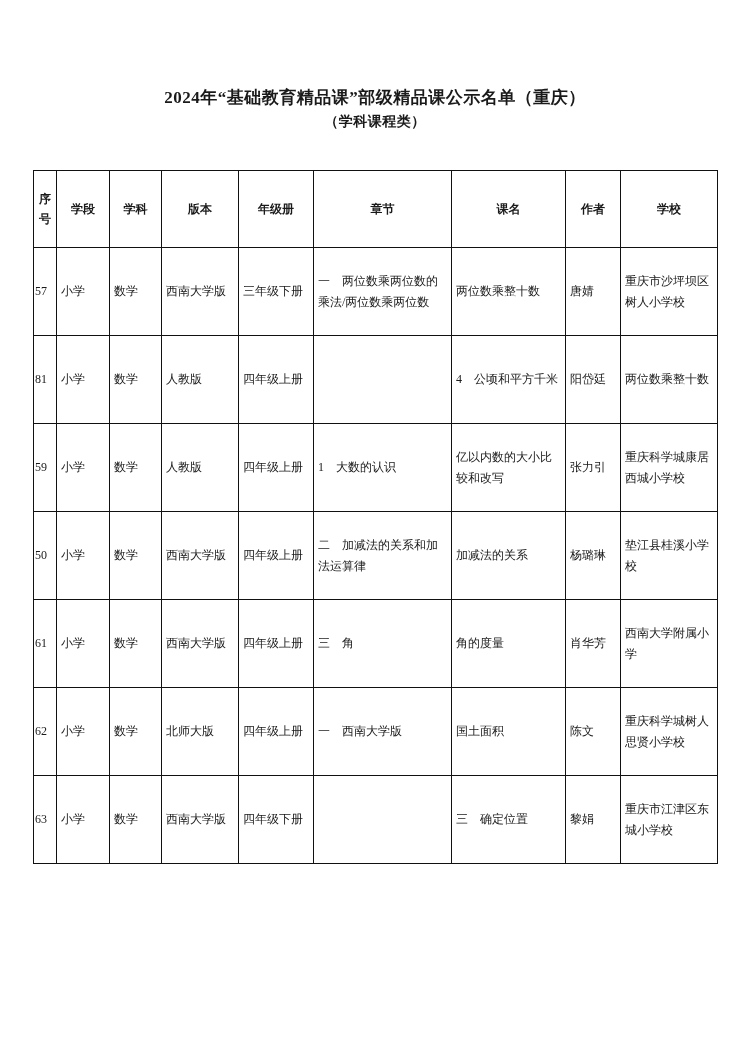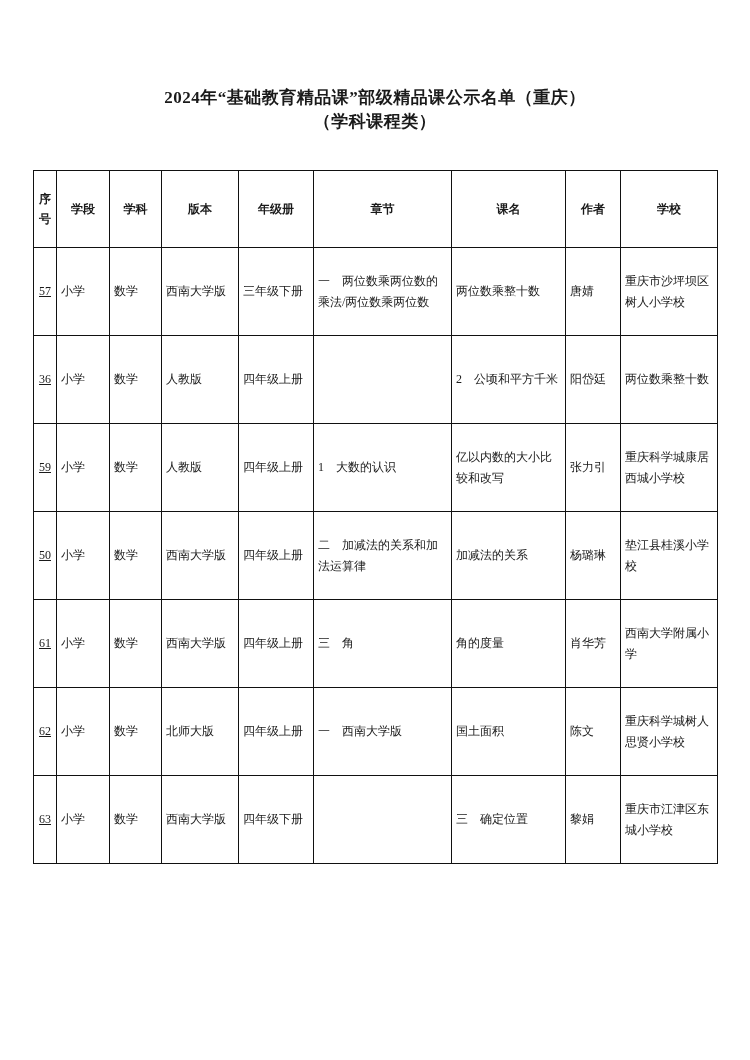--- a/index.html
+++ b/index.html
@@ -24,21 +24,21 @@
     width: 100%;
     text-align: center;
   }
   .title-line1 {
     font-size: 17px;
     font-weight: bold;
     line-height: 24px;
     letter-spacing: 0.5px;
   }
   .title-line2 {
-    font-size: 17px;
+    font-size: 14px;
     font-weight: bold;
     line-height: 24px;
     letter-spacing: 0.5px;
   }
   table.grid {
     position: absolute;
     left: 33px;
     top: 170px;
     width: 684px;
     border-collapse: collapse;
@@ -58,23 +58,22 @@
   table.grid th {
     font-weight: bold;
     text-align: center;
     padding: 2px;
   }
   table.grid td {
     text-align: left;
     padding: 2px 2px 2px 4px;
   }
   table.grid td.col-serial {
-    text-align: center;
+    text-align: left;
     padding: 2px 1px;
-    text-decoration: underline;
   }
 </style>
 </head>
 <body>
 
 <div class="page">
 
   <div class="title-block">
     <div class="title-line1">2024年“基础教育精品课”部级精品课公示名单（重庆）</div>
     <div class="title-line2">（学科课程类）</div>
@@ -111,27 +110,27 @@
           <td>小学</td>
           <td>数学</td>
           <td>西南大学版</td>
           <td>三年级下册</td>
           <td>一　两位数乘两位数的乘法/两位数乘两位数</td>
           <td>两位数乘整十数</td>
           <td>唐婧</td>
           <td>重庆市沙坪坝区树人小学校</td>
         </tr>
         <tr>
-          <td class="col-serial">36</td>
+          <td class="col-serial">81</td>
           <td>小学</td>
           <td>数学</td>
           <td>人教版</td>
           <td>四年级上册</td>
           <td></td>
-          <td>2　公顷和平方千米</td>
+          <td>4　公顷和平方千米</td>
           <td>阳岱廷</td>
           <td>两位数乘整十数</td>
         </tr>
         <tr>
           <td class="col-serial">59</td>
           <td>小学</td>
           <td>数学</td>
           <td>人教版</td>
           <td>四年级上册</td>
           <td>1　大数的认识</td>

